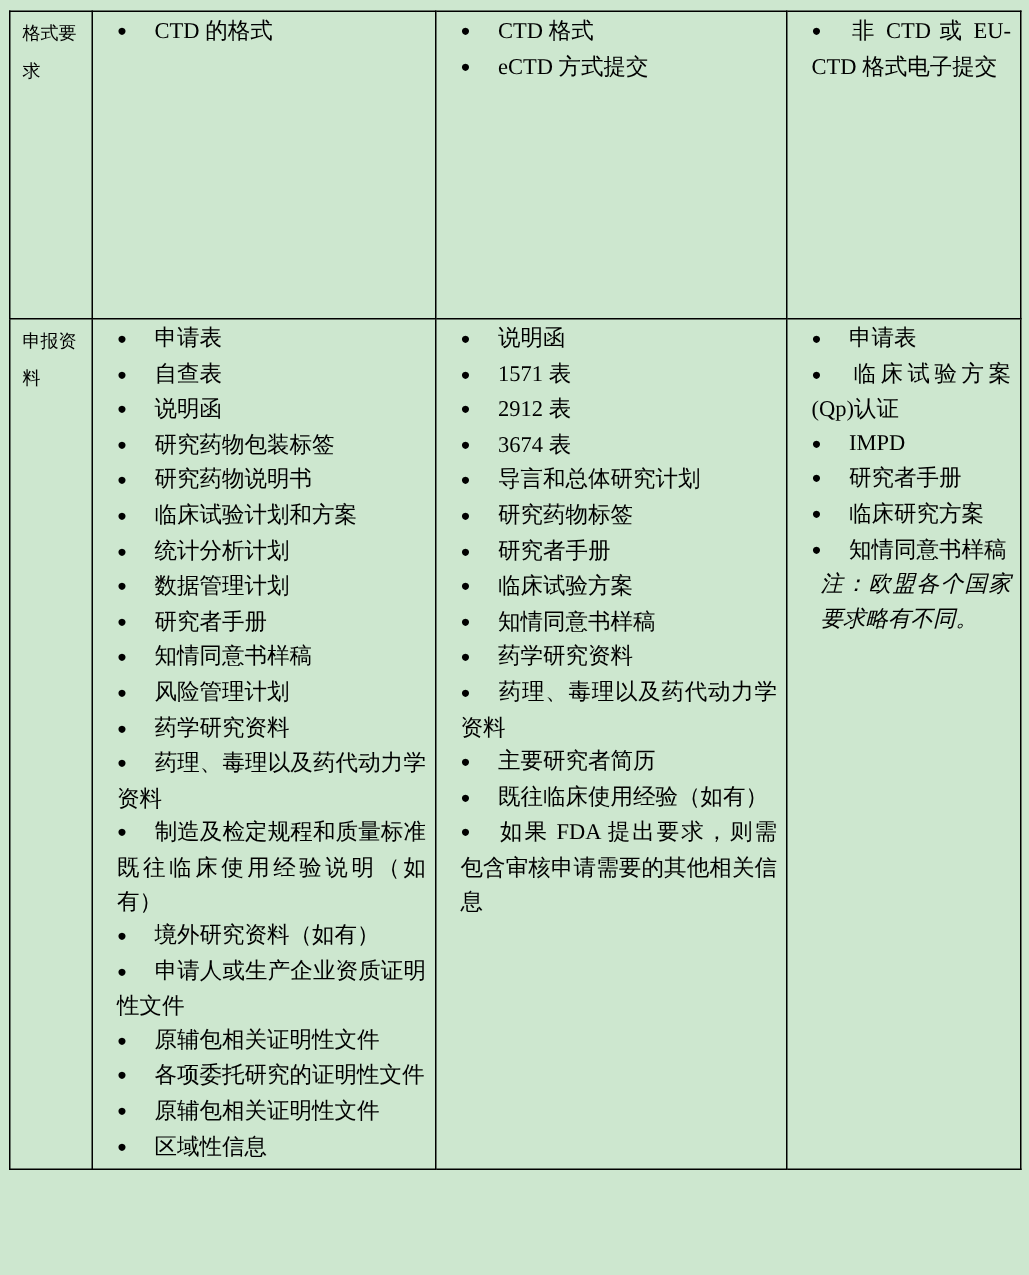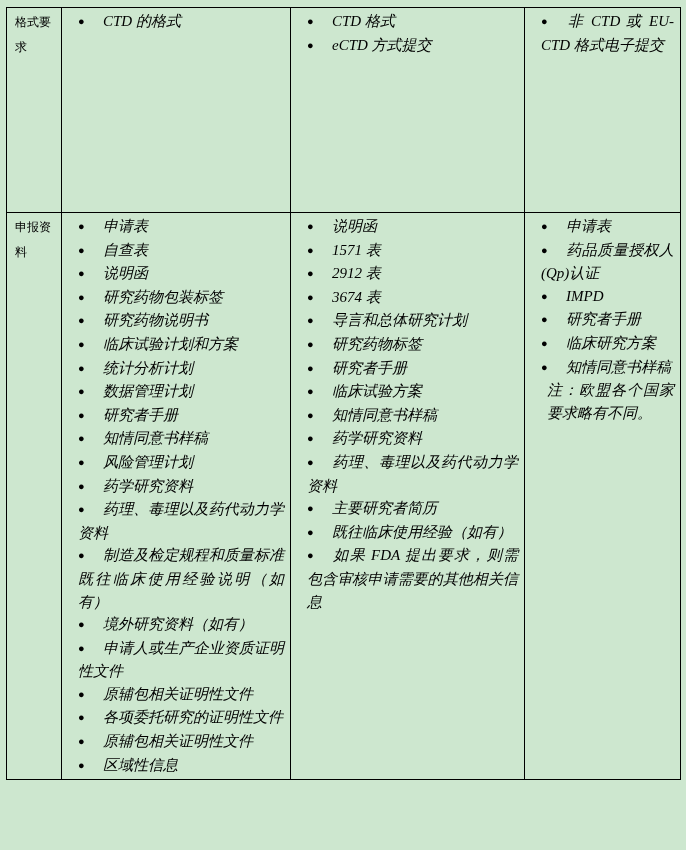--- a/index.html
+++ b/index.html
@@ -46,21 +46,20 @@
     line-height: 25px;
     padding-top: 3px;
   }
   td.list-cell {
     padding: 2px 8px 0 6px;
   }
   ul.blist {
     margin: 0;
     padding: 0;
     list-style: none;
-    font-style: italic;
   }
   ul.blist li {
     padding-left: 8px;
     line-height: 22.6px;
     text-align: justify;
     text-justify: inter-character;
   }
   ul.blist li .bullet {
     display: inline-block;
     font-size: 11px;
@@ -149,21 +148,21 @@
               <li><span class="bullet">●</span><span>药学研究资料</span></li>
               <li><span class="bullet">●</span><span>药理、毒理以及药代动力学资料</span></li>
               <li><span class="bullet">●</span><span>主要研究者简历</span></li>
               <li><span class="bullet">●</span><span>既往临床使用经验（如有）</span></li>
               <li><span class="bullet">●</span><span>如果 FDA 提出要求，则需包含审核申请需要的其他相关信息</span></li>
             </ul>
       </td>
       <td class="list-cell">
         <ul class="blist">
               <li><span class="bullet">●</span><span>申请表</span></li>
-              <li><span class="bullet">●</span><span>药品质量授权人(Qp)认证</span></li>
+              <li><span class="bullet">●</span><span>临床试验方案(Qp)认证</span></li>
               <li><span class="bullet">●</span><span>IMPD</span></li>
               <li><span class="bullet">●</span><span>研究者手册</span></li>
               <li><span class="bullet">●</span><span>临床研究方案</span></li>
               <li><span class="bullet">●</span><span>知情同意书样稿</span></li>
             </ul>
         <div class="eu-note">注：欧盟各个国家要求略有不同。</div>
       </td>
     </tr>
   </tbody>
     </table>

